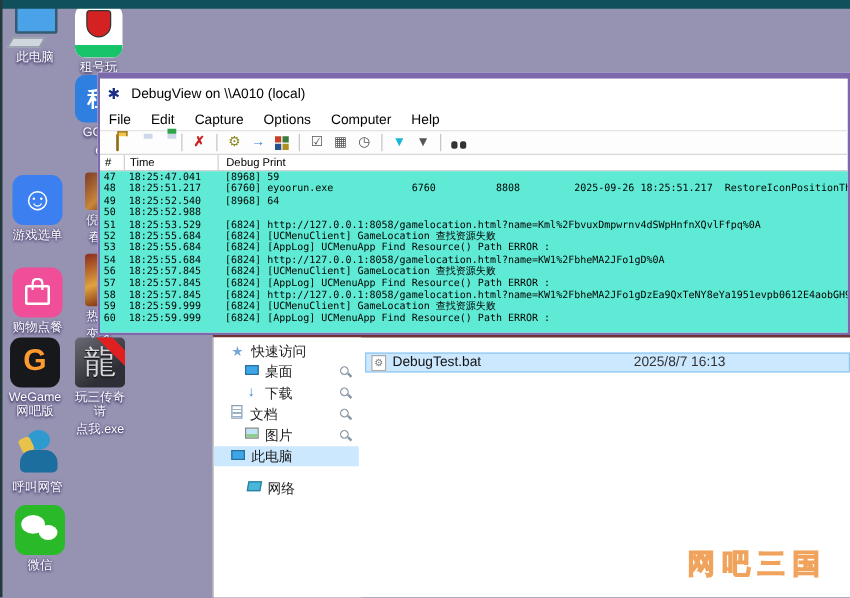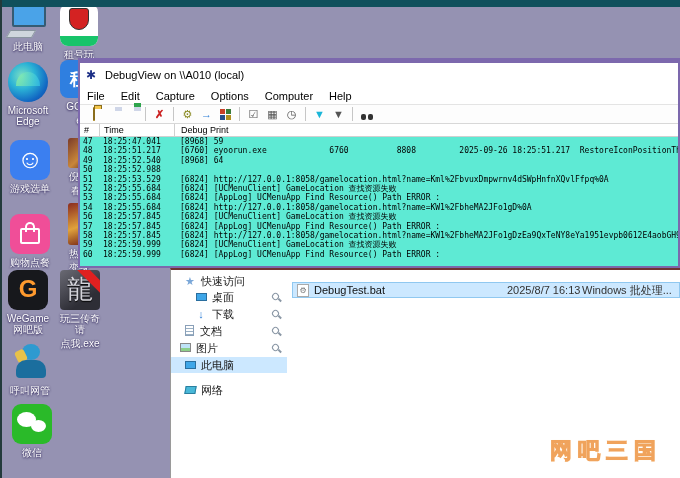--- a/index.html
+++ b/index.html
@@ -128,24 +128,20 @@
   <div class="top-strip"></div>
   <div class="left-strip"></div>
 
   <div class="dicon" style="left:2px;top:4px">
     <div class="art art-pc">
         <div class="scr"></div>
         <div class="kbd"></div>
       </div>
     <div class="dlabel">此电脑</div>
   </div>
-  <div class="dicon" style="left:2px;top:62px">
-    <div class="art art-edge"></div>
-    <div class="dlabel">Microsoft Edge</div>
-  </div>
   <div class="dicon" style="left:4px;top:140px">
     <div class="art art-face">☺</div>
     <div class="dlabel">游戏选单</div>
   </div>
   <div class="dicon" style="left:4px;top:214px">
     <div class="art art-bag">
         <div class="baghandle"></div>
         <div class="bagbody"></div>
       </div>
     <div class="dlabel">购物点餐</div>
@@ -278,34 +274,33 @@
       <div class="nav-item" style="top:36px;padding-left:24px">
         <span class="nico dl-arrow">↓</span>
         <span class="nav-label">下载</span>
         <span class="pin"></span>
       </div>
       <div class="nav-item" style="top:53px;padding-left:12px">
         <span class="nico"><span class="mini-doc"></span></span>
         <span class="nav-label">文档</span>
         <span class="pin"></span>
       </div>
-      <div class="nav-item" style="top:70px;padding-left:8px">
+      <div class="nav-item" style="top:70px;padding-left:24px">
         <span class="nico"><span class="mini-pic"></span></span>
         <span class="nav-label">图片</span>
         <span class="pin"></span>
       </div>
       <div class="nav-item sel" style="top:87px;padding-left:13px">
         <span class="nico"><span class="mini-mon"></span></span>
         <span class="nav-label">此电脑</span>
       </div>
-      <div class="nav-item" style="top:112px;padding-left:13px">
+      <div class="nav-item" style="top:112px;padding-left:26px">
         <span class="nico"><span class="mini-net"></span></span>
         <span class="nav-label">网络</span>
       </div>
     </div>
     <div class="file-row">
       <span class="bat-ico">⚙</span>
       <span class="f-name">DebugTest.bat</span>
       <span class="f-date">2025/8/7 16:13</span>
-      <span class="f-type">Windows 批处理...</span>
     </div>
   </div>
 </div>
 
 </body></html>

